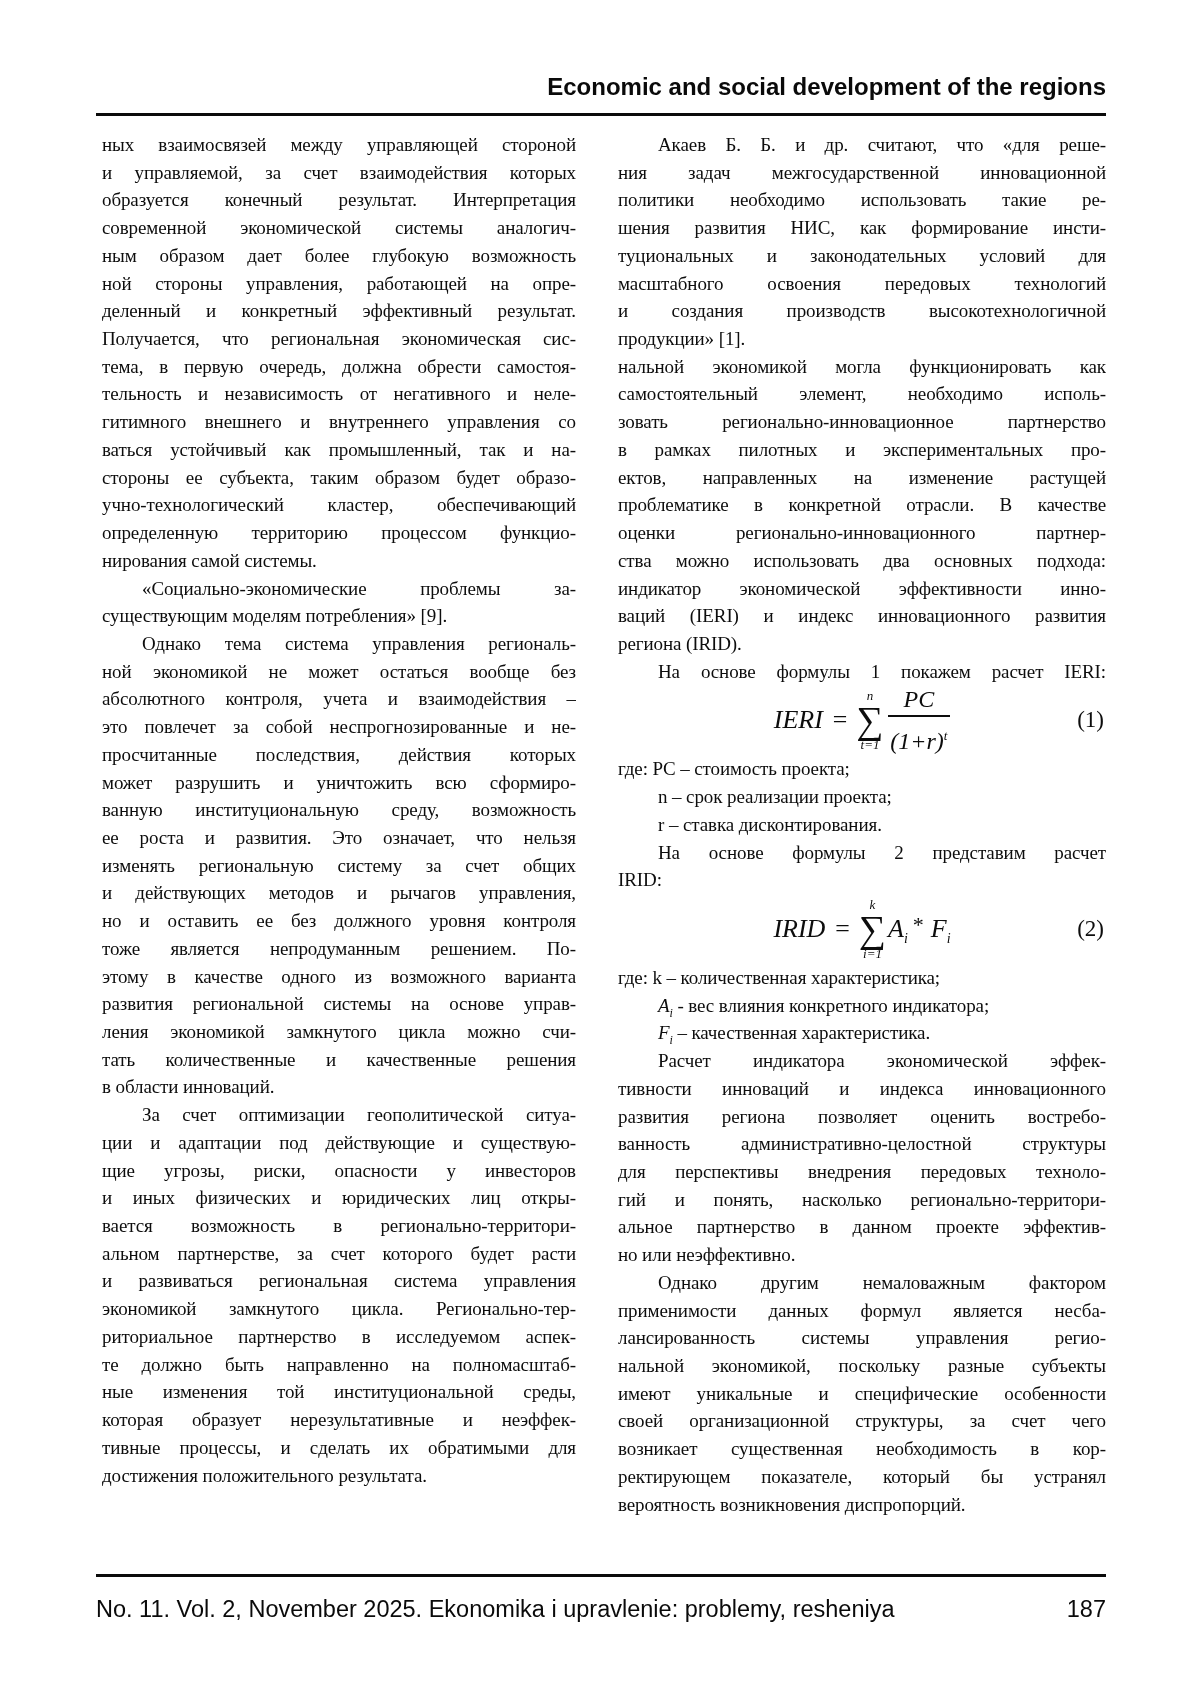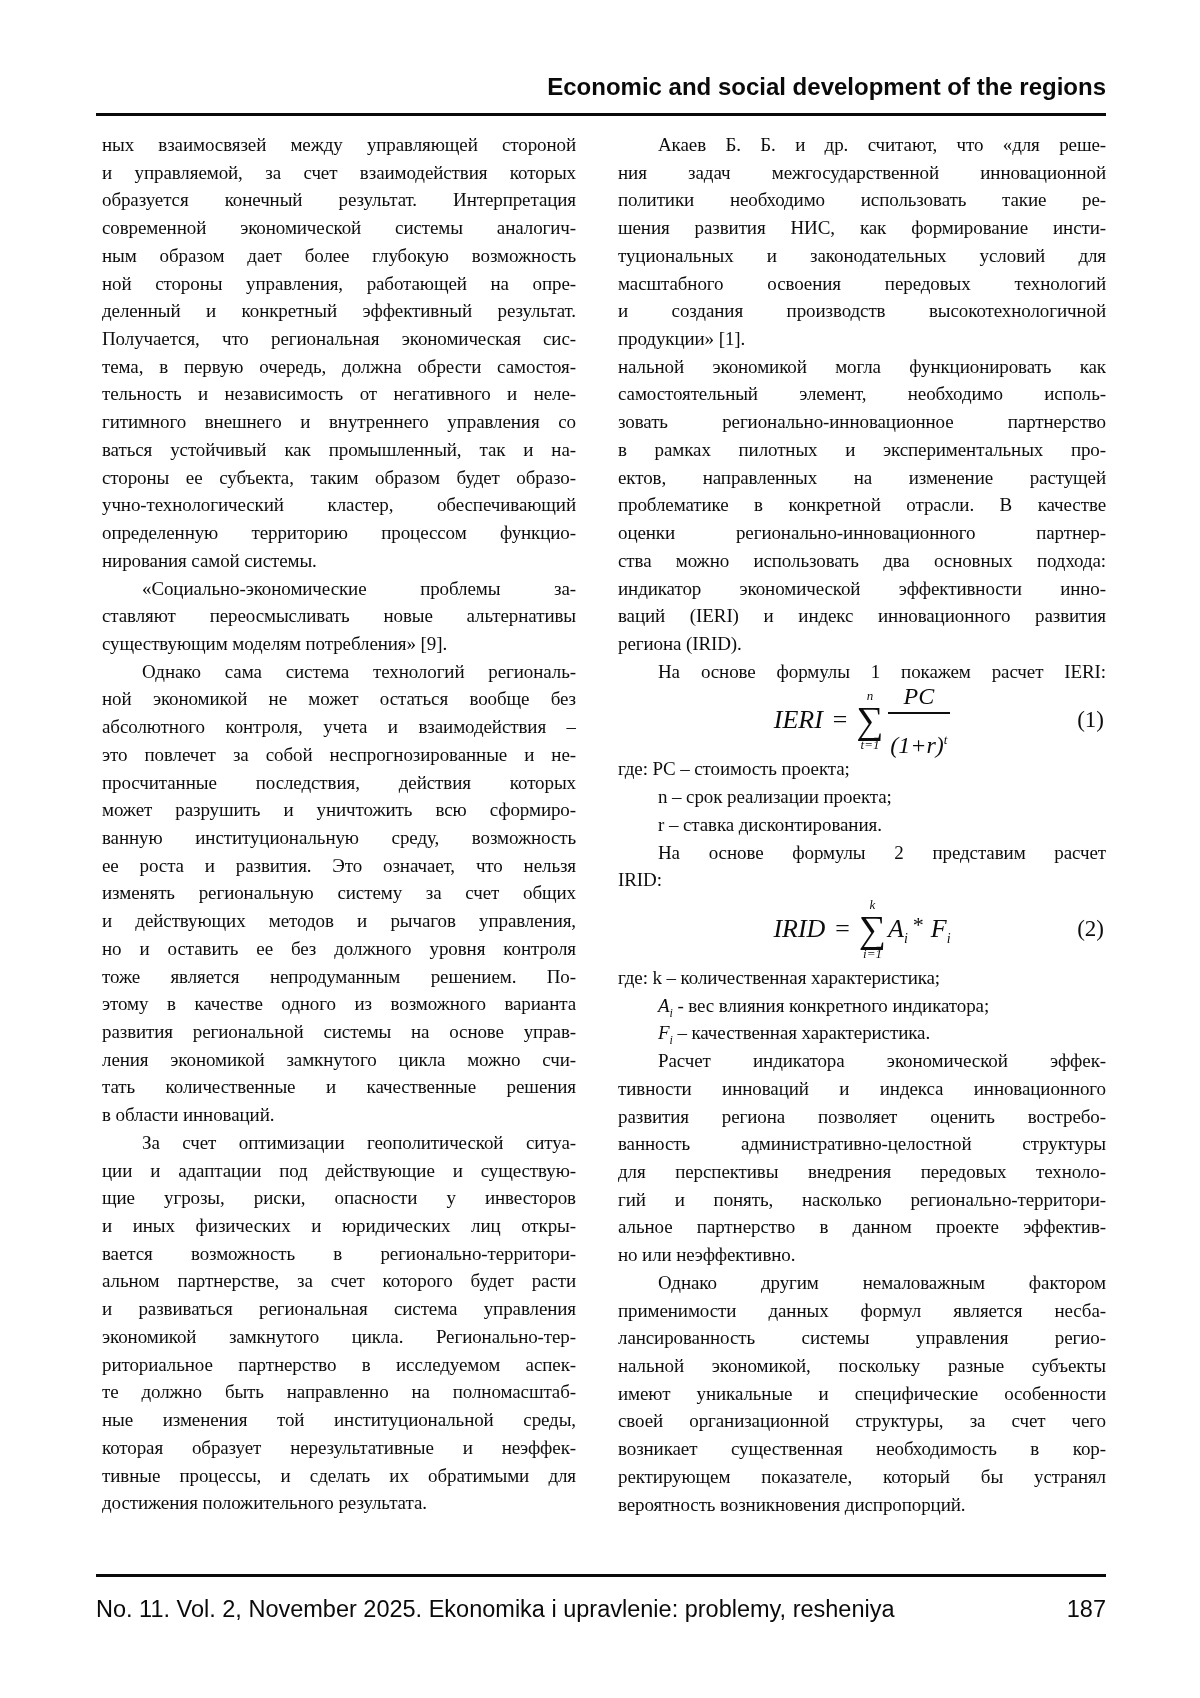--- a/index.html
+++ b/index.html
@@ -49,21 +49,21 @@
     font-style:italic;font-size:26px;line-height:1;
     font-family:"Liberation Serif", serif;
   }
   .f-lhs{margin-right:8px;}
   .f-eq{margin-right:8px;}
   .f-sum{display:inline-flex;flex-direction:column;align-items:center;line-height:1;}
   .f-sup,.f-sub{font-size:13px;line-height:13px;}
   .f-sigma{font-style:normal;font-size:38px;line-height:36px;}
   .f-frac{display:inline-flex;flex-direction:column;align-items:center;margin-left:4px;line-height:1;}
   .f-num{padding:0 16px 4px;border-bottom:2px solid #0d0d0d;font-size:24px;}
-  .f-den{padding-top:19px;font-size:24px;}
+  .f-den{padding-top:12px;font-size:24px;}
   .f-den sup{font-size:13px;vertical-align:9px;}
   .f-term{margin-left:2px;text-align:center;}
   .f-term sub{font-size:14px;vertical-align:-6px;line-height:0;}
   .f-op{margin:0 6px 8px 4px;font-size:22px;}
   .f-number{
     position:absolute;right:2px;top:50%;transform:translateY(-50%);
     font-style:normal;font-size:23px;
   }
   
   .ftr{
@@ -94,23 +94,22 @@
         <div class="tline just">Получается, что региональная экономическая сис-</div>
         <div class="tline just">тема, в первую очередь, должна обрести самостоя-</div>
         <div class="tline just">тельность и независимость от негативного и неле-</div>
         <div class="tline just">гитимного внешнего и внутреннего управления со</div>
         <div class="tline just">ваться устойчивый как промышленный, так и на-</div>
         <div class="tline just">стороны ее субъекта, таким образом будет образо-</div>
         <div class="tline just">учно-технологический кластер, обеспечивающий</div>
         <div class="tline just">определенную территорию процессом функцио-</div>
         <div class="tline">нирования самой системы.</div>
         <div class="tline ind just">«Социально-экономические проблемы за-</div>
-        <div class="tline just">ставляют переосмысливать новые альтернативы</div>
         <div class="tline">существующим моделям потребления» [9].</div>
-        <div class="tline ind just">Однако сама система технологий региональ-</div>
+        <div class="tline ind just">Однако тема система управления региональ-</div>
         <div class="tline just">ной экономикой не может остаться вообще без</div>
         <div class="tline just">абсолютного контроля, учета и взаимодействия –</div>
         <div class="tline just">это повлечет за собой неспрогнозированные и не-</div>
         <div class="tline just">просчитанные последствия, действия которых</div>
         <div class="tline just">может разрушить и уничтожить всю сформиро-</div>
         <div class="tline just">ванную институциональную среду, возможность</div>
         <div class="tline just">ее роста и развития. Это означает, что нельзя</div>
         <div class="tline just">изменять региональную систему за счет общих</div>
         <div class="tline just">и действующих методов и рычагов управления,</div>
         <div class="tline just">но и оставить ее без должного уровня контроля</div>

